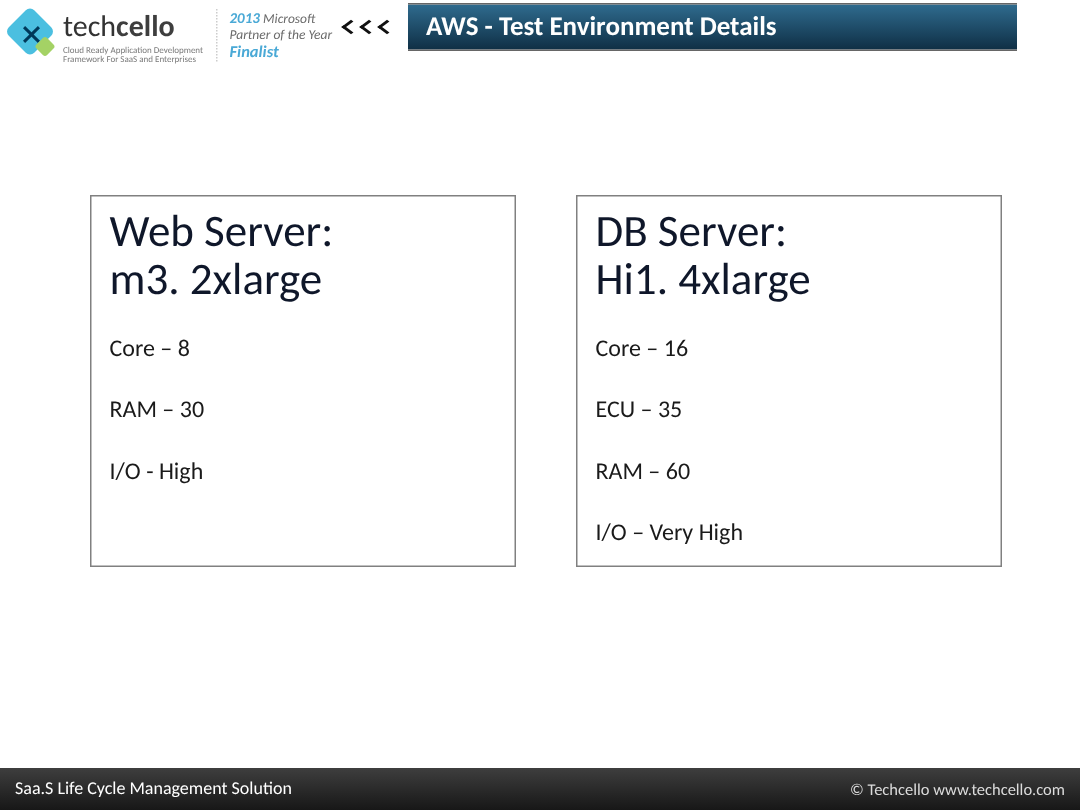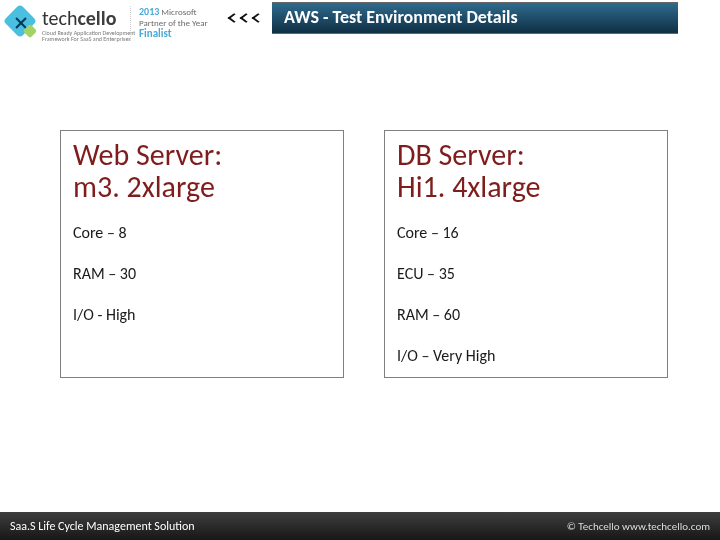--- a/index.html
+++ b/index.html
@@ -10,35 +10,35 @@
   .logo-mark{position:relative;width:30px;height:30px;}
   .logo-mark .hex{width:24px;height:24px;background:#4bbfe0;transform:rotate(45deg);border-radius:4px;position:absolute;left:0;top:0;display:flex;align-items:center;justify-content:center;}
   .logo-mark .x1,.logo-mark .x2{position:absolute;background:#00395a;width:14px;height:2px;top:13px;left:6px;}
   .logo-mark .x1{transform:rotate(45deg);}
   .logo-mark .x2{transform:rotate(-45deg);}
   .logo-mark .sq{position:absolute;width:10px;height:10px;background:#a4d265;left:17px;top:17px;transform:rotate(45deg);border-radius:2px;}
   .logo-text{margin-left:4px;}
   .logo-word{font-size:20px;font-weight:400;color:#333;letter-spacing:0;}
   .logo-word b{color:#3e3e3e;font-weight:700;}
   .logo-tag{font-size:6px;color:#7a7a7a;line-height:6px;}
-  .partner-badge{position:absolute;left:130px;top:6px;padding-left:8px;border-left:1px dotted #ccc;font-size:9px;line-height:11px;color:#6a6a6a;}
+  .partner-badge{position:absolute;left:144px;top:6px;padding-left:8px;border-left:1px dotted #ccc;font-size:9px;line-height:11px;color:#6a6a6a;font-style:italic;}
   .partner-year{color:#4aa9d6;font-weight:700;font-size:10px;}
   .partner-fin{color:#4aa9d6;font-weight:700;font-size:11px;}
   
   .banner{position:absolute;left:230px;top:3px;height:30px;display:flex;align-items:center;}
   .banner-chevrons{display:flex;margin-right:6px;}
   .banner-chevrons span{display:block;width:6px;height:6px;border-left:2px solid;border-bottom:2px solid;transform:rotate(45deg) skew(-8deg,-8deg);margin-right:4px;}
   .chev-a{border-color:#bfeaf5;}
   .chev-b{border-color:#6fccea;}
   .chev-c{border-color:#2c9acb;}
   .banner-bar{background:#25506b;background:linear-gradient(#2f6b8e,#0f2f45);color:#fff;font-weight:700;font-size:18px;padding:3px 160px 5px 12px;border-top:1px solid #666;border-bottom:1px solid #666;}
   
   .boxes{position:absolute;left:60px;top:130px;display:flex;gap:40px;}
   .box{border:1px solid #808080;width:282px;}
-  .box-title{font-size:30px;line-height:32px;padding:8px 12px 10px;color:#7f1d1d;}
+  .box-title{font-size:30px;line-height:32px;padding:8px 12px 10px;color:#0f172a;}
   .box-row{font-size:16px;padding:10px 12px 12px;color:#1a1a1a;}
   
   .footer{position:absolute;left:0;bottom:0;width:720px;height:28px;background:linear-gradient(#3e3e3e,#171717);display:flex;align-items:center;color:#fff;}
   .footer-left{font-size:12px;font-weight:400;padding-left:10px;flex:1;}
   .footer-right{font-size:11px;color:#dcdcdc;padding-right:10px;}
 </style>
 </head>
 <body>
 <div class="slide">
 

